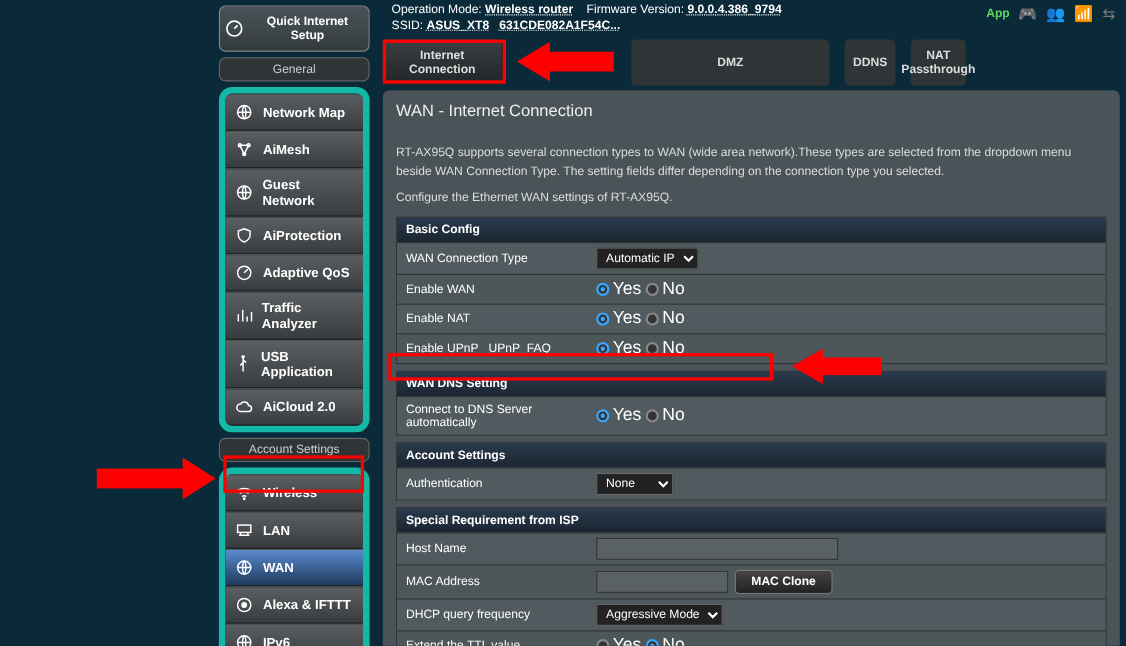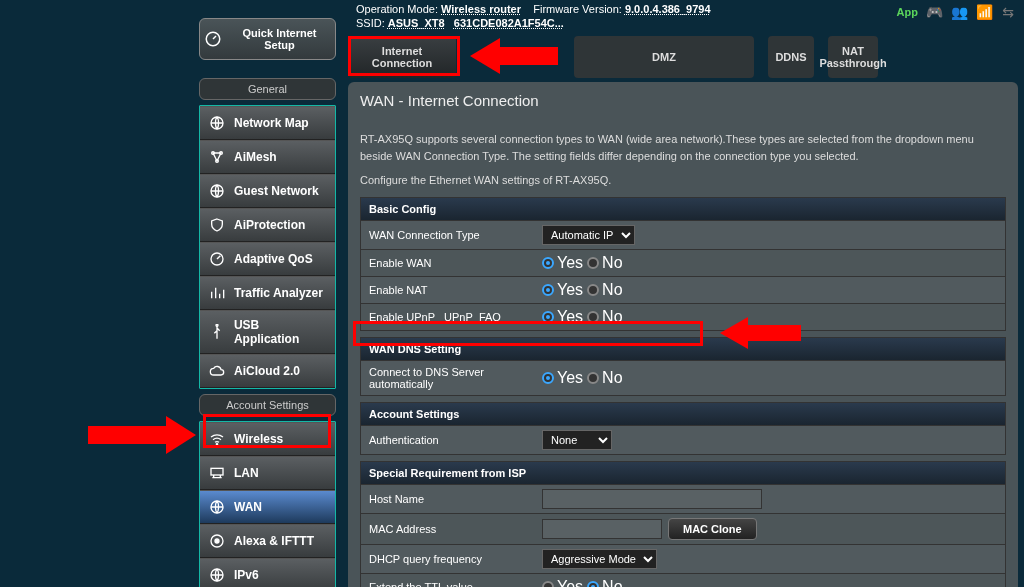--- a/index.html
+++ b/index.html
@@ -1,26 +1,26 @@
 <!DOCTYPE html>
 <html><head>
   <meta charset="utf-8">
   <style>
     * { margin:0; padding:0; box-sizing:border-box; font-family:Arial, Helvetica, sans-serif; }
     body { background:#0a2a3a; width:1024px; height:587px; overflow:hidden; color:#fff; font-size:12px; }
 
     
     .left-col { position:absolute; left:195px; top:0; width:145px; height:100%; }
-    .left-box { border:1px solid #888; border-radius:6px; margin:18px 4px; background:linear-gradient(#4a5458,#333a3d); text-align:center;justify-content:flex-end; }
+    .left-box { border:1px solid #888; border-radius:6px; margin:5px 4px; background:linear-gradient(#4a5458,#333a3d); text-align:center;justify-content:flex-end; }
     .quick { padding:8px 4px; font-size:11px; font-weight:bold; display:flex; align-items:center; gap:6px; }
     .section-hdr { font-size:11px; color:#ccc; padding:4px; text-align:center; background:#2f3537; border-radius:6px; margin:5px 4px; border:1px solid #666; }
     .nav-item { display:flex; align-items:center; gap:8px; padding:7px 8px; font-size:12px; font-weight:bold; color:#fff; border-top:1px solid #555; border-bottom:1px solid #222; cursor:pointer; background:linear-gradient(#5b5f62,#383c3e); }
     .nav-item.active { background:linear-gradient(#5a8acf,#1e3a5c); }
     .nav-icon { width:18px; height:18px; display:inline-flex; align-items:center; justify-content:center; }
-    .nav-group { border:1px solid #14b8a6; border-radius:1px; margin:4px 4px; overflow:hidden; }
+    .nav-group { border:6px solid #14b8a6; border-radius:12px; margin:4px 4px; overflow:hidden; }
 
     
     .top-hdr { position:absolute; left:348px; top:0; right:0; height:34px; font-size:11px; color:#fff; padding:3px 8px; }
     .top-hdr .lbl { color:#fff; }
     .top-hdr .val { color:#fff; text-decoration:underline dotted; font-weight:bold; padding-bottom:1px; }
     .hdr-icons { position:absolute; right:10px; top:4px; display:flex; gap:8px; align-items:center; }
     .app-lbl { color:#5cd65c; font-weight:bold; font-size:11px; }
     .hi { color:#777; font-size:14px; }
 
     

